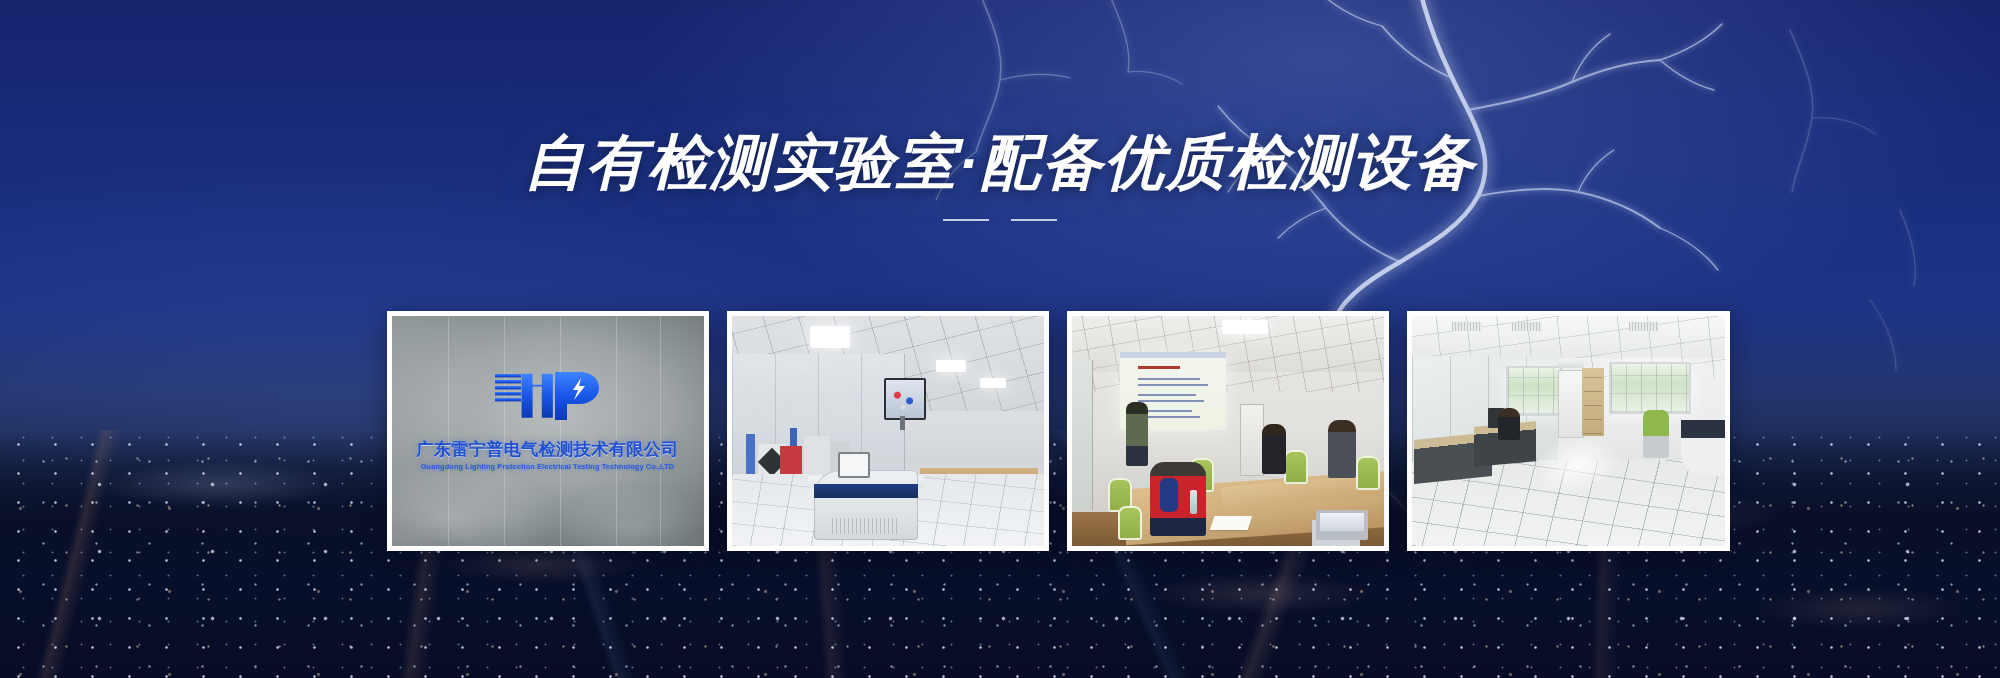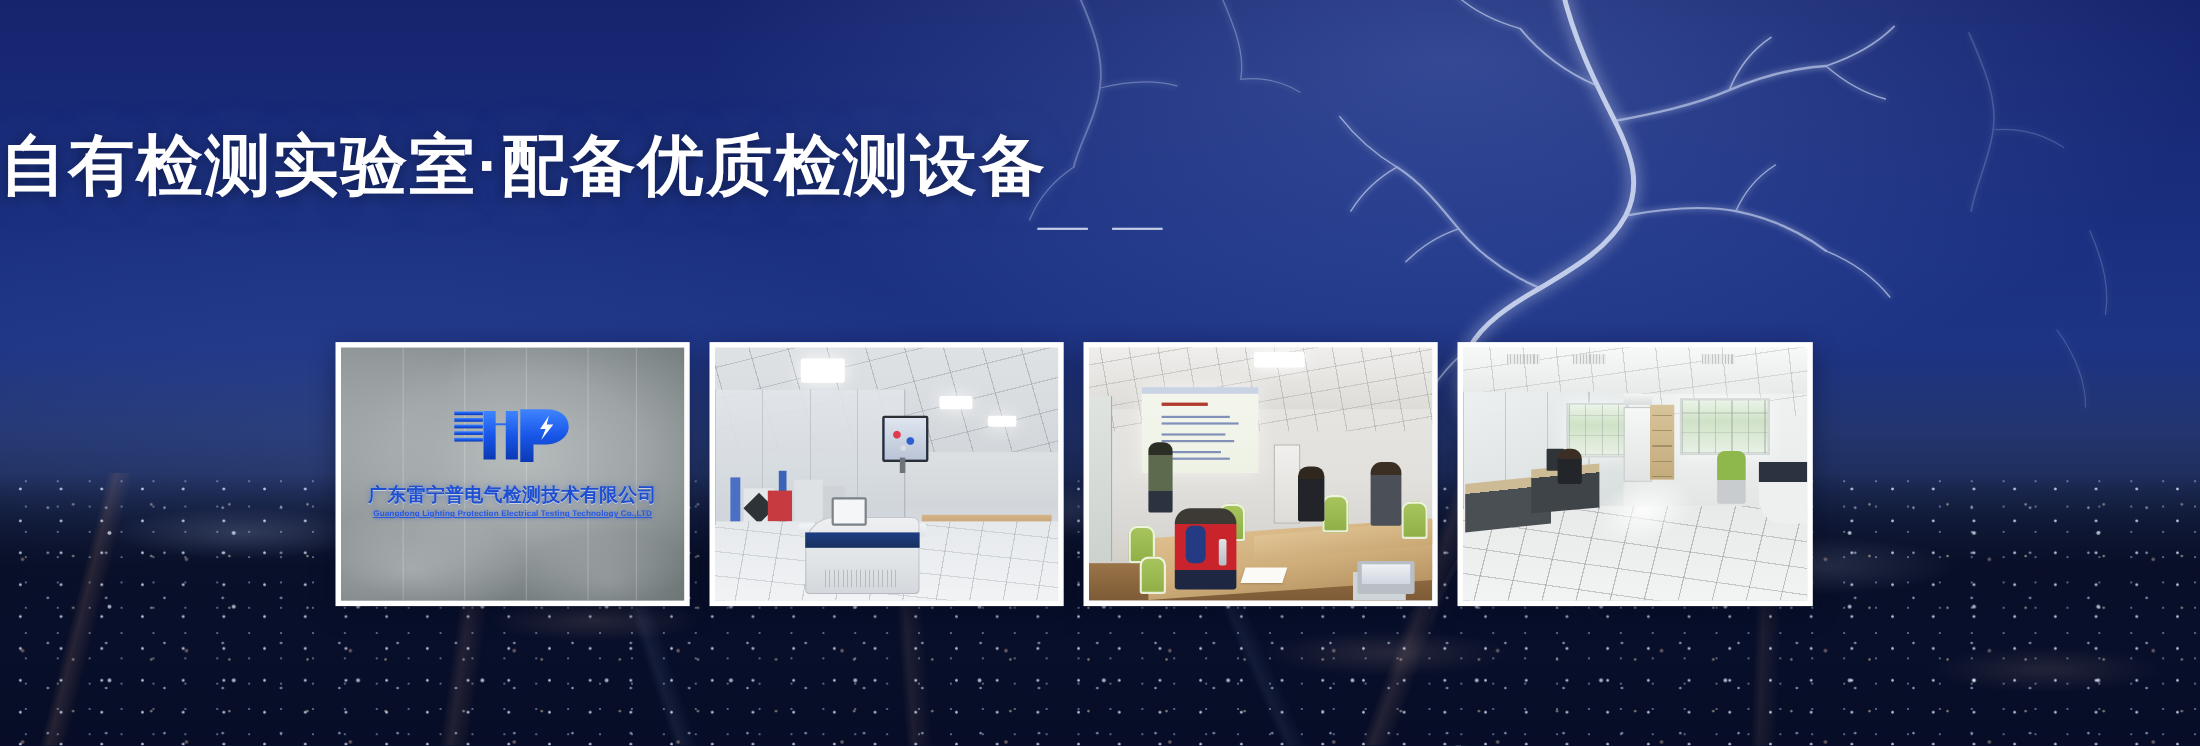--- a/index.html
+++ b/index.html
@@ -103,23 +103,24 @@
   }
 
   
   .bolts { position: absolute; inset: 0; }
   .bolts svg { position: absolute; inset: 0; width: 100%; height: 100%; }
 
   
   .headline {
     position: absolute;
     left: 0; right: 0;
-    top: 116px;
-    text-align: left;
+    top: 128px;
+    text-align: center;
     z-index: 6;
+    font-style: italic;
   }
   .title {
     margin: 0;
     color: #ffffff;
     font-size: 60px;
     font-weight: 700;
     letter-spacing: 2px;
     line-height: 1.18;
     text-shadow: 0 2px 14px rgba(6,14,48,0.75), 0 0 34px rgba(80,120,210,0.35);
     white-space: nowrap;
@@ -149,20 +150,21 @@
   
   .gallery {
     position: absolute;
     left: 305px;
     top: 311px;
     width: 1506px;
     height: 240px;
     display: flex;
     gap: 18px;
     z-index: 7;
+    justify-content: center;
   }
   .card {
     position: relative;
     background: #ffffff;
     padding: 5px;
     box-shadow: 0 6px 22px rgba(3,8,30,0.45);
     flex: 0 0 auto;
   }
   .card.c1 { width: 312px; }
   .card.c2 { width: 312px; }
@@ -212,21 +214,20 @@
   .lnp-en {
     position: absolute;
     left: 50%; top: 146px;
     transform: translateX(-50%);
     color: #2a5ae0;
     font-size: 7.4px;
     font-weight: 700;
     letter-spacing: .1px;
     white-space: nowrap;
     text-shadow: 0 0 4px rgba(40,90,210,0.55);
-    text-decoration: underline;
   }
 
   
   .p2 { background: linear-gradient(180deg, #e3e6e8 0%, #dcdfe2 44%, #d2d6da 62%, #e6e9ec 100%); }
   .p2 .ceiling {
     position: absolute; left: 0; right: 0; top: 0; height: 95px;
     background:
       linear-gradient(180deg, #dfe2e5 0%, #d3d7db 100%);
     overflow: hidden;
   }

